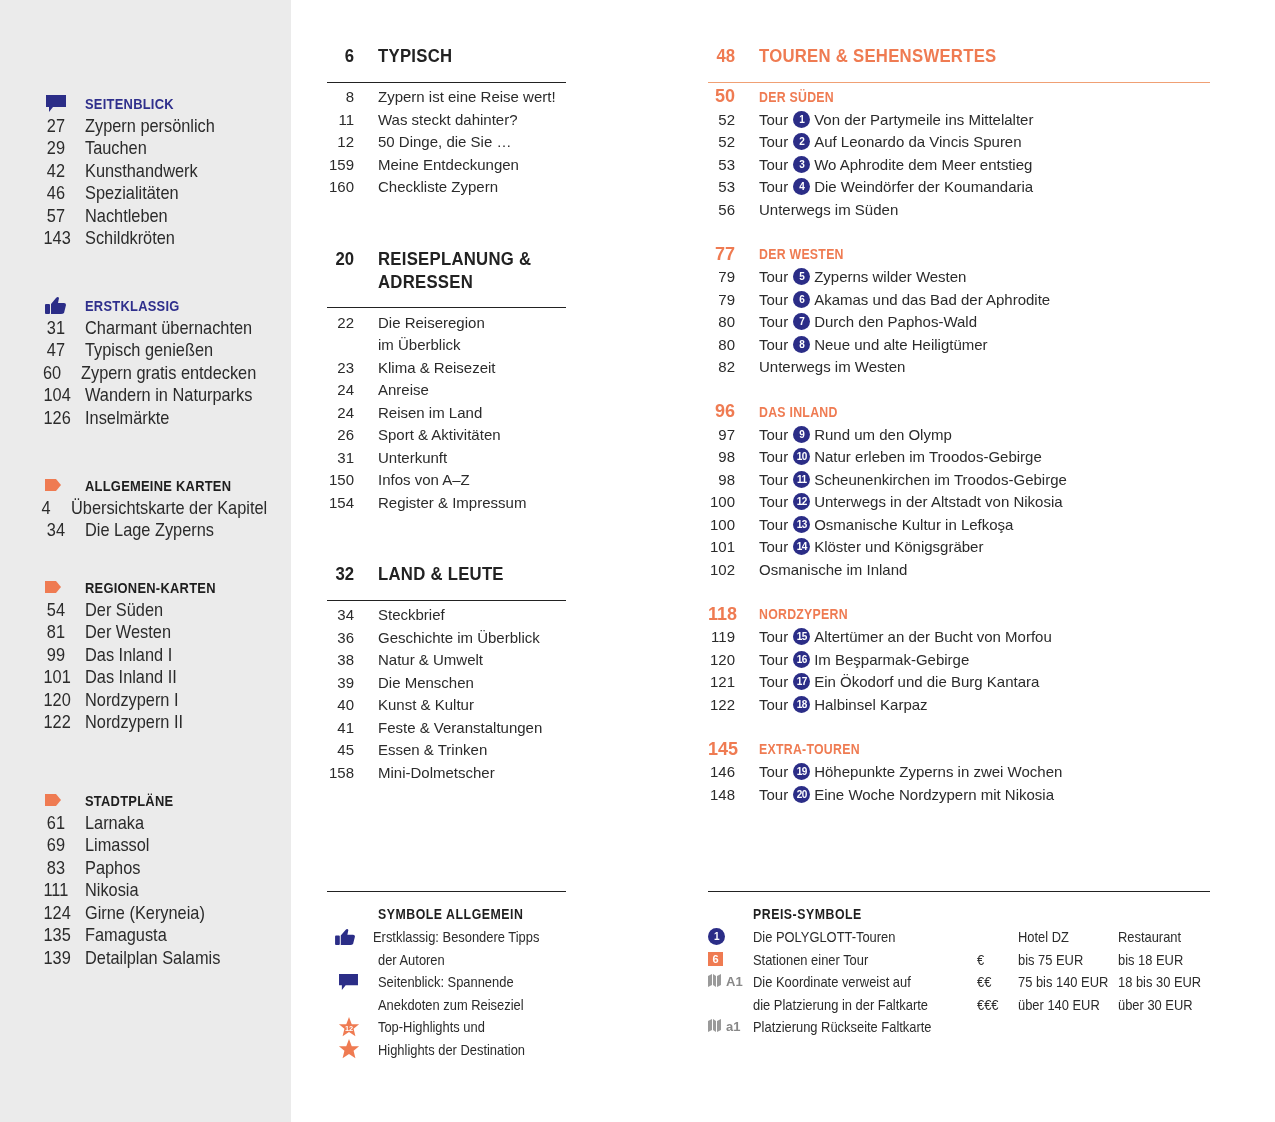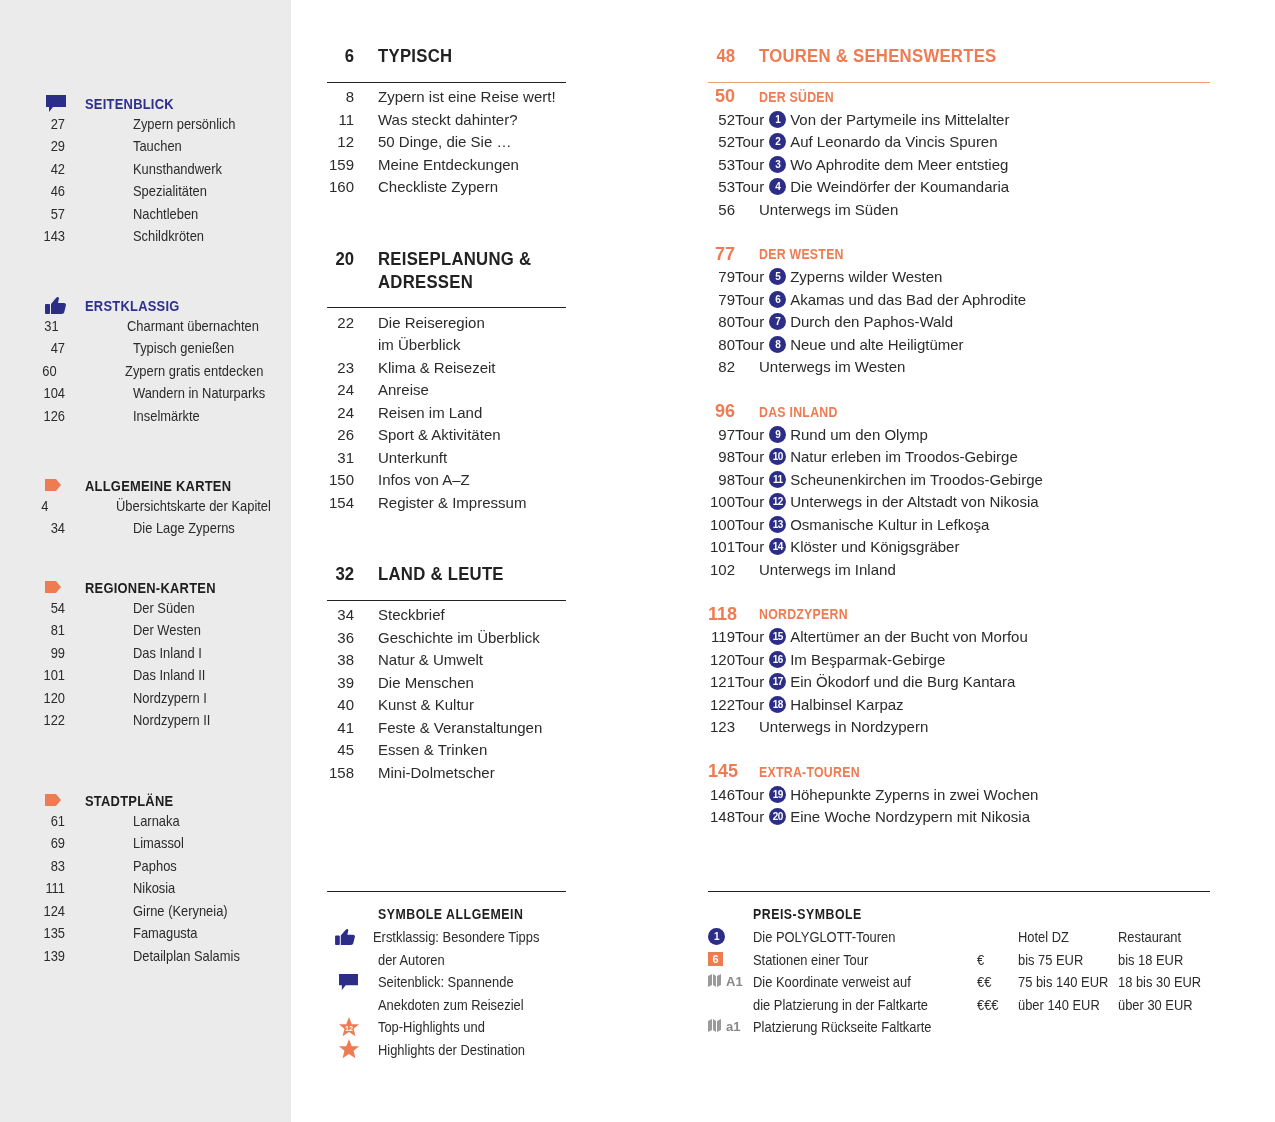--- a/index.html
+++ b/index.html
@@ -7,35 +7,35 @@
   body { position: relative; font-family: "Liberation Sans", "DejaVu Sans", sans-serif; color: #222; }
 
   .sidebar { position: absolute; left: 0; top: 0; width: 291px; height: 1122px; background: #ebebeb; }
 
   .sb-section { position: absolute; left: 40px; width: 240px; }
   .sb-head { height: 22.5px; display: flex; align-items: center; }
   .sb-head .ico { width: 45px; display: flex; align-items: center; justify-content: flex-start; padding-left: 5px; }
   .sb-head .label { font-size: 15px; font-weight: bold; letter-spacing: 0.3px; transform: scaleX(0.86); transform-origin: left center; white-space: nowrap; }
   .sb-head .label.blue { color: #2f2f8c; }
   .sb-head .label.dark { color: #1e1e1e; }
-  .sb-row { height: 22.5px; display: flex; font-size: 15px; color: #2b2b2b; gap: 48px; }
+  .sb-row { height: 22.5px; display: flex; align-items: center; font-size: 19px; color: #2b2b2b; }
   .sb-row .num { width: 25px; text-align: right; transform: scaleX(0.86); transform-origin: right center; }
   .sb-row .txt { margin-left: 20px; transform: scaleX(0.86); transform-origin: left center; white-space: nowrap; }
 
   .col { position: absolute; }
   .chap-head { display: flex; align-items: flex-start; }
   .chap-head .num { width: 27px; text-align: right; font-size: 19px; font-weight: bold; line-height: 22.5px; transform: scaleX(0.88); transform-origin: right center; }
   .chap-head .title { margin-left: 24px; font-size: 19px; font-weight: bold; line-height: 22.5px; letter-spacing: 0.3px; transform: scaleX(0.88); transform-origin: left center; white-space: nowrap; }
   .rule { height: 1px; background: #222; }
   .rule.orange { background: #f0a074; }
 
   .row { height: 22.5px; display: flex; align-items: center; font-size: 15px; color: #2b2b2b; white-space: nowrap; }
   .row .num { width: 27px; text-align: right; }
   .row .txt { margin-left: 24px; }
-  .row .tour { display: flex; align-items: center; }
+  .row .tour { margin-left: 24px; display: flex; align-items: center; }
   .badge { display: inline-flex; align-items: center; justify-content: center; width: 17px; height: 17px; border-radius: 50%; background: #2b2d87; color: #fff; font-size: 10px; font-weight: bold; margin: 0 4px 0 5px; letter-spacing: -0.5px; }
   .sub-head { height: 22.5px; display: flex; align-items: center; color: #ef7b52; }
   .sub-head .num { width: 27px; text-align: right; font-size: 18px; font-weight: bold; }
   .sub-head .txt { margin-left: 24px; font-size: 14px; font-weight: bold; letter-spacing: 0.3px; transform: scaleX(0.88); transform-origin: left center; }
 
   .legend-row { height: 22.5px; display: flex; align-items: center; font-size: 15px; color: #2b2b2b; white-space: nowrap; }
   .legend-row .ico { width: 51px; display: flex; align-items: center; justify-content: center; padding-right: 8px; }
   .legend-row .txt { transform: scaleX(0.86); transform-origin: left center; }
   .legend-head { height: 22.5px; display: flex; align-items: center; font-size: 14px; font-weight: bold; letter-spacing: 0.6px; color: #1e1e1e; transform: scaleX(0.88); transform-origin: left center; white-space: nowrap; }
 
@@ -513,21 +513,21 @@
   <div class="row">
       <span class="num">101</span>
       <span class="tour">
         <span>Tour</span>
         <span class="badge">14</span>
         <span>Klöster und Königsgräber</span>
       </span>
     </div>
   <div class="row">
       <span class="num">102</span>
-      <span class="txt">Unterwegs im Inland</span>
+      <span class="txt">Osmanische im Inland</span>
     </div>
   <div style="height:22.5px;"></div>
 
   <div class="sub-head">
       <span class="num">118</span>
       <span class="txt">NORDZYPERN</span>
     </div>
   <div class="row">
       <span class="num">119</span>
       <span class="tour">
@@ -552,24 +552,20 @@
         <span>Ein Ökodorf und die Burg Kantara</span>
       </span>
     </div>
   <div class="row">
       <span class="num">122</span>
       <span class="tour">
         <span>Tour</span>
         <span class="badge">18</span>
         <span>Halbinsel Karpaz</span>
       </span>
-    </div>
-  <div class="row">
-      <span class="num">123</span>
-      <span class="txt">Unterwegs in Nordzypern</span>
     </div>
   <div style="height:22.5px;"></div>
 
   <div class="sub-head">
       <span class="num">145</span>
       <span class="txt">EXTRA-TOUREN</span>
     </div>
   <div class="row">
       <span class="num">146</span>
       <span class="tour">

